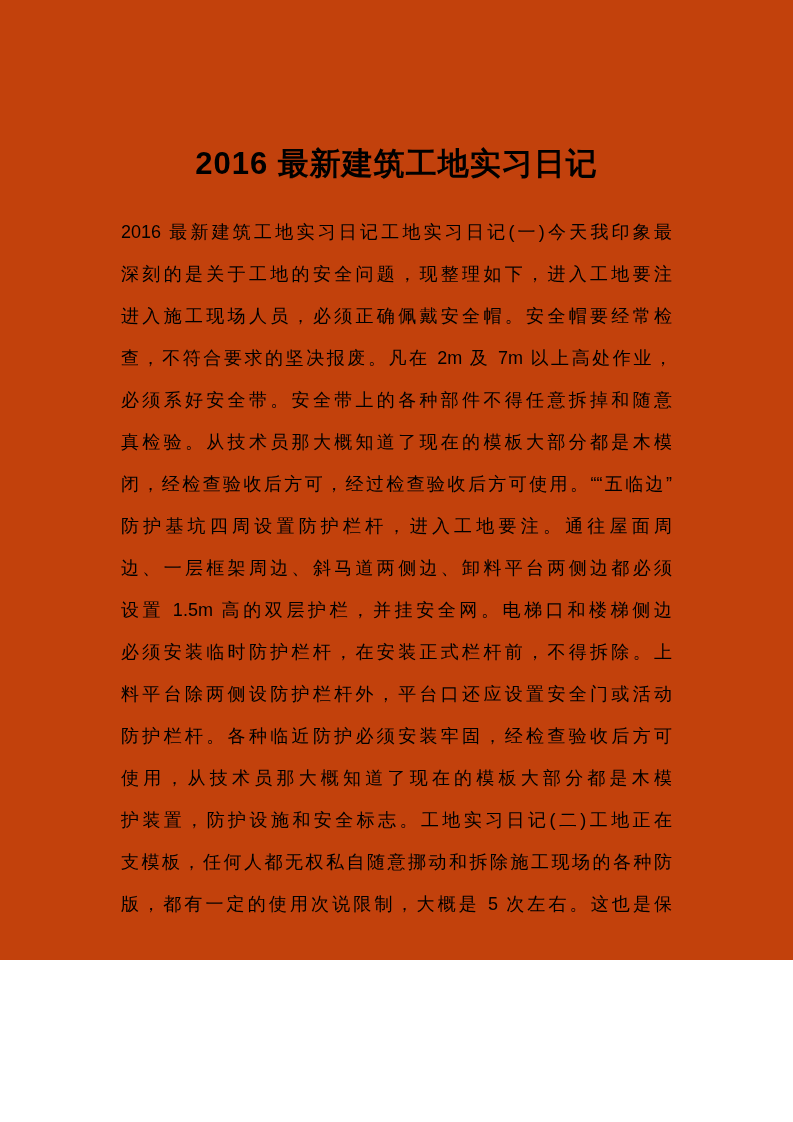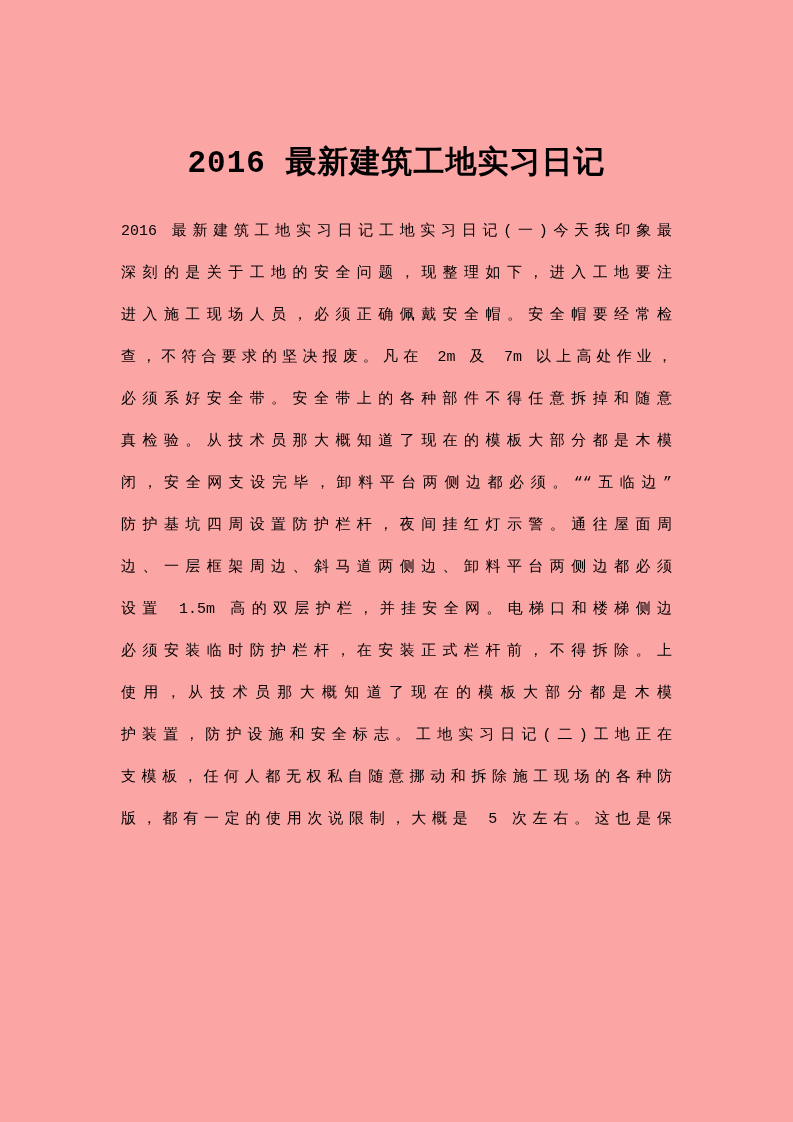--- a/index.html
+++ b/index.html
@@ -3,24 +3,24 @@
 <meta charset="utf-8">
 <style>
   html, body {
     margin: 0;
     padding: 0;
     background: #ffffff;
   }
   .page {
     position: relative;
     width: 793px;
-    height: 1122px;
-    background: #fca5a5;
+    height: 960px;
+    background: #c2410c;
     color: #000000;
-    font-family: Liberation Mono, monospace;
+    font-family: Liberation Sans, sans-serif;
     overflow: hidden;
   }
   .doc-title {
     position: absolute;
     left: 0;
     top: 141px;
     width: 793px;
     text-align: center;
     font-size: 31px;
     font-weight: bold;
@@ -30,44 +30,46 @@
   }
   .doc-body {
     position: absolute;
     left: 121px;
     top: 211px;
     width: 551px;
   }
   .para-line {
     height: 42px;
     line-height: 42px;
-    font-size: 15px;
+    font-size: 18px;
     text-align: justify;
     text-align-last: justify;
     text-justify: inter-character;
     white-space: nowrap;
     overflow: hidden;
   }
 </style>
 </head>
 <body>
 
 <div class="page">
   <div class="doc-title">2016 最新建筑工地实习日记</div>
 
   <div class="doc-body">
     <div class="para-line">2016 最新建筑工地实习日记工地实习日记(一)今天我印象最</div>
     <div class="para-line">深刻的是关于工地的安全问题，现整理如下，进入工地要注</div>
     <div class="para-line">进入施工现场人员，必须正确佩戴安全帽。安全帽要经常检</div>
     <div class="para-line">查，不符合要求的坚决报废。凡在 2m 及 7m 以上高处作业，</div>
     <div class="para-line">必须系好安全带。安全带上的各种部件不得任意拆掉和随意</div>
     <div class="para-line">真检验。从技术员那大概知道了现在的模板大部分都是木模</div>
-    <div class="para-line">闭，安全网支设完毕，卸料平台两侧边都必须。““五临边”</div>
-    <div class="para-line">防护基坑四周设置防护栏杆，夜间挂红灯示警。通往屋面周</div>
+    <div class="para-line">闭，经检查验收后方可，经过检查验收后方可使用。““五临边”</div>
+    <div class="para-line">防护基坑四周设置防护栏杆，进入工地要注。通往屋面周</div>
     <div class="para-line">边、一层框架周边、斜马道两侧边、卸料平台两侧边都必须</div>
     <div class="para-line">设置 1.5m 高的双层护栏，并挂安全网。电梯口和楼梯侧边</div>
     <div class="para-line">必须安装临时防护栏杆，在安装正式栏杆前，不得拆除。上</div>
+    <div class="para-line">料平台除两侧设防护栏杆外，平台口还应设置安全门或活动</div>
+    <div class="para-line">防护栏杆。各种临近防护必须安装牢固，经检查验收后方可</div>
     <div class="para-line">使用，从技术员那大概知道了现在的模板大部分都是木模</div>
     <div class="para-line">护装置，防护设施和安全标志。工地实习日记(二)工地正在</div>
     <div class="para-line">支模板，任何人都无权私自随意挪动和拆除施工现场的各种防</div>
     <div class="para-line">版，都有一定的使用次说限制，大概是 5 次左右。这也是保</div>
   </div>
 </div>
 
 </body></html>

